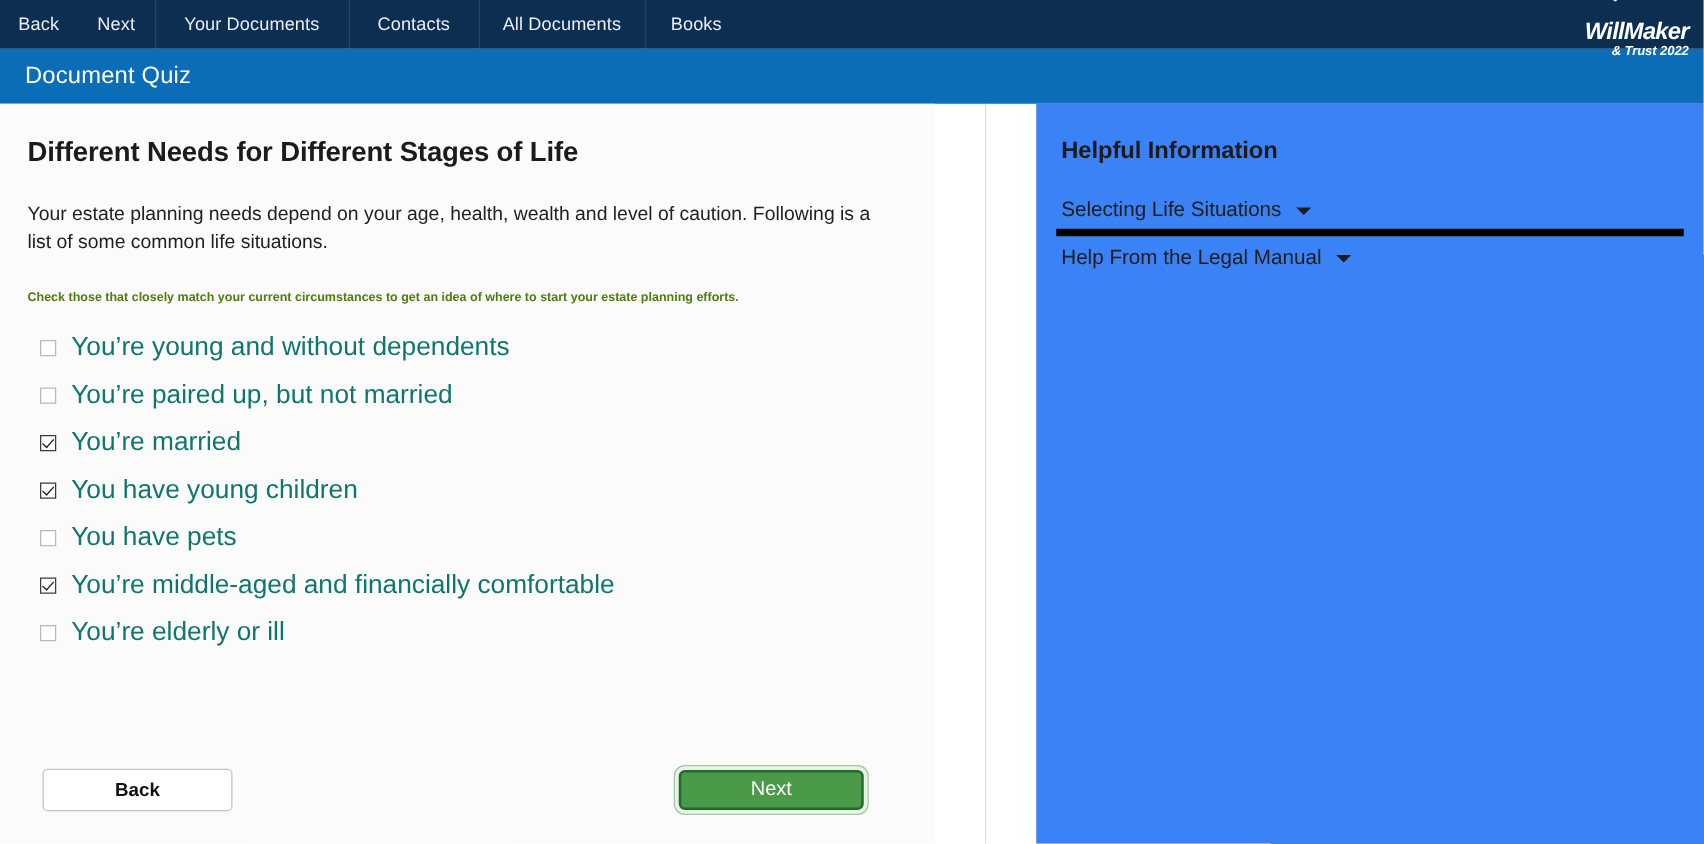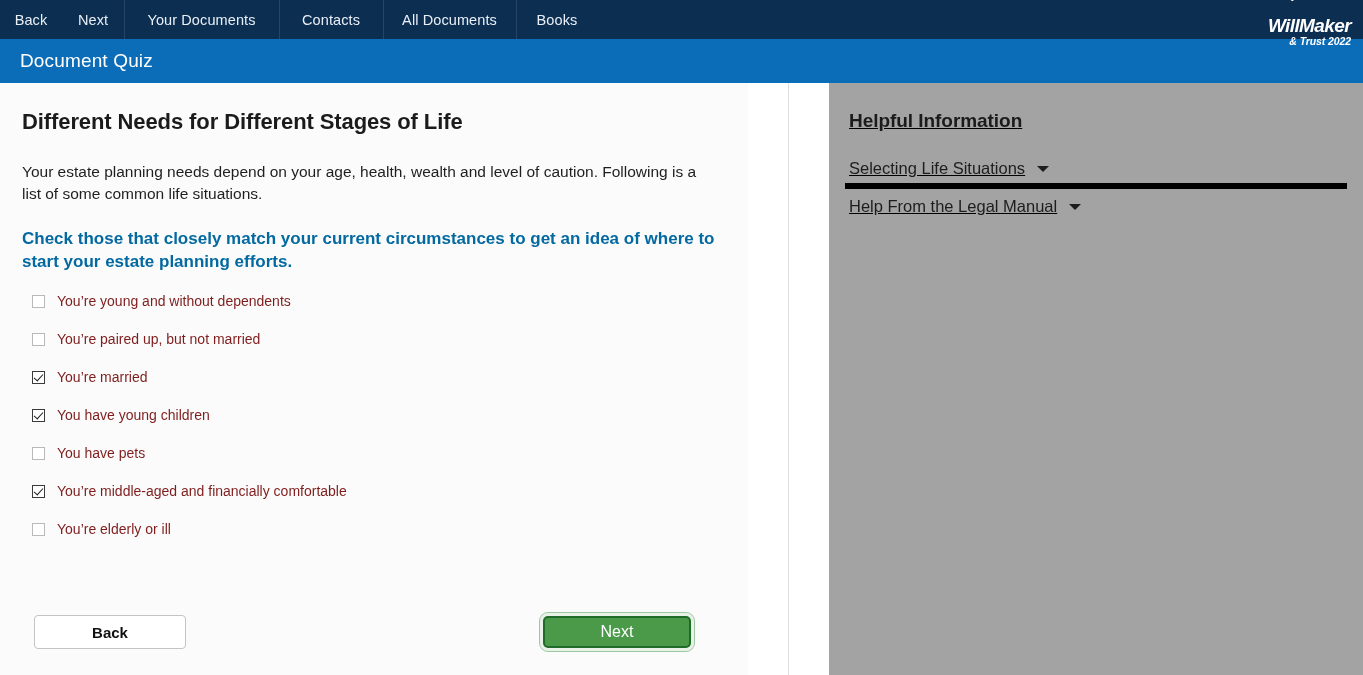--- a/index.html
+++ b/index.html
@@ -130,47 +130,46 @@
     position: relative;
     overflow: hidden;
   }
   .pane-divider {
     width: 1px;
     background: #dedede;
     flex: 0 0 1px;
   }
   .right-pane {
     flex: 1 1 auto;
-    background: #a3a3a3;
+    background: #3b82f6;
     padding: 27px 16px 0 16px;
     overflow: hidden;
-    text-decoration: underline;
   }
 
   
   h1.section-heading {
     margin: 0 0 0 0;
     font-size: 22px;
     font-weight: bold;
     color: #1b1b1b;
     letter-spacing: -0.1px;
   }
   p.intro {
     margin: 26px 0 0 0;
     font-size: 15.5px;
     line-height: 22px;
     color: #1f1f1f;
     max-width: 690px;
   }
   p.instruction {
     margin: 22px 0 2px 0;
-    font-size: 17px;
+    font-size: 10px;
     line-height: 23px;
     font-weight: bold;
-    color: #0369a1;
+    color: #4d7c0f;
     max-width: 706px;
   }
 
   .check-list {
     margin: 9px 0 0 0;
     padding: 0;
     list-style: none;
   }
   .check-row {
     display: flex;
@@ -196,22 +195,22 @@
     position: absolute;
     left: 3px;
     top: 0px;
     width: 4px;
     height: 8px;
     border: solid #1a1a1a;
     border-width: 0 1.6px 1.6px 0;
     transform: rotate(42deg);
   }
   .check-label {
-    font-size: 14px;
-    color: #7f1d1d;
+    font-size: 21px;
+    color: #0f766e;
     line-height: 18px;
     user-select: none;
   }
 
   
   .button-row {
     position: absolute;
     left: 22px;
     right: 28px;
     top: 527px;

